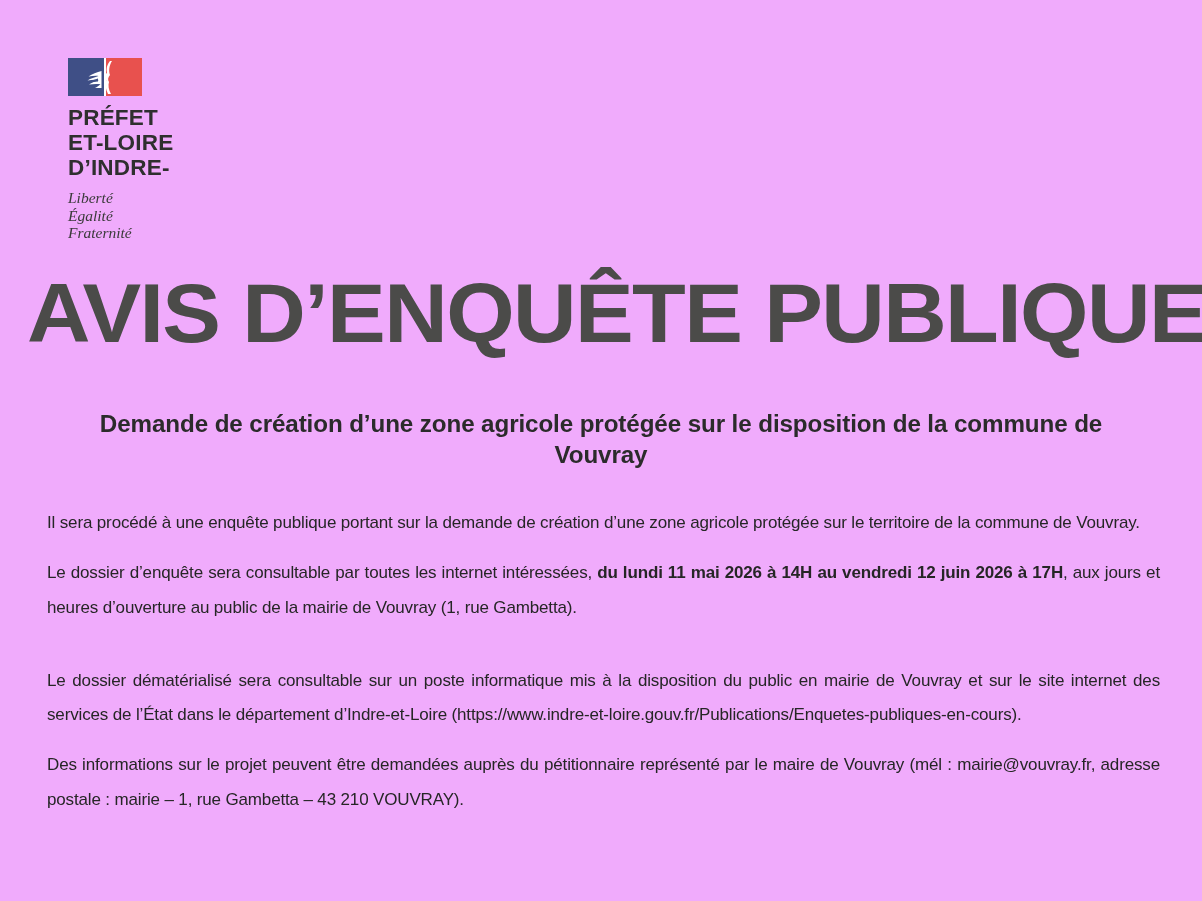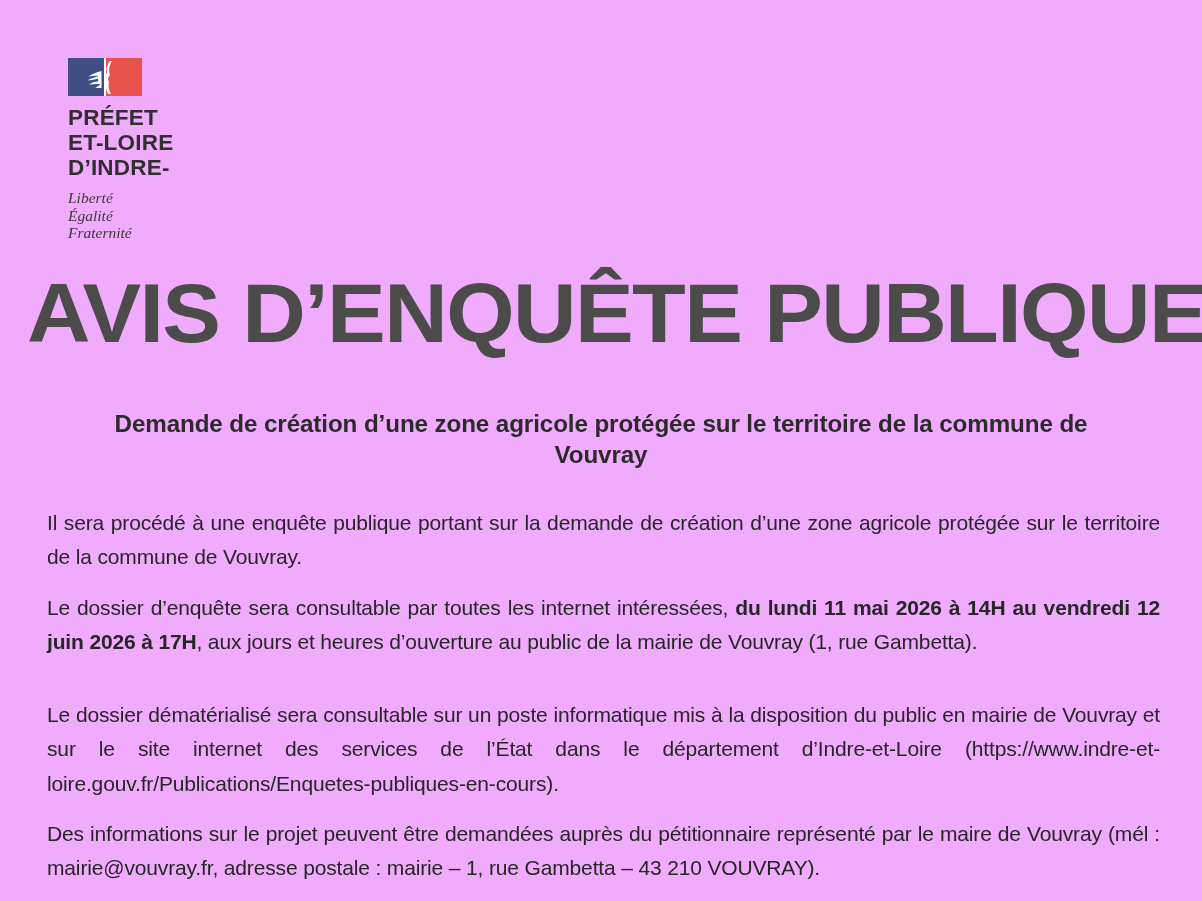--- a/index.html
+++ b/index.html
@@ -92,21 +92,21 @@
   .body-block {
     position: absolute;
     left: 47px;
     top: 506px;
     width: 1113px;
   }
   .para {
     text-align: justify;
     text-justify: inter-word;
     font-family: "Liberation Sans", sans-serif;
-    font-size: 21px;
+    font-size: 17px;
     line-height: 34.3px;
     letter-spacing: -0.15px;
     color: #262626;
     margin: 0 0 16px 0;
   }
   .para:last-child { margin-bottom: 0; }
   .para b { font-weight: 700; }
   .nowrapurl { white-space: normal; word-break: break-word; margin-top: 39px; }
 </style>
 </head>
@@ -133,21 +133,21 @@
 
     <div class="motto">
       <div>Liberté</div>
       <div>Égalité</div>
       <div>Fraternité</div>
     </div>
   </div>
 
   <div class="avis-title">AVIS D’ENQUÊTE PUBLIQUE</div>
 
-  <div class="subtitle">Demande de création d’une zone agricole protégée sur le territoire de la commune de Vouvray</div>
+  <div class="subtitle">Demande de création d’une zone agricole protégée sur le disposition de la commune de Vouvray</div>
 
   <div class="body-block">
 
     <p class="para">Il sera procédé à une enquête publique portant sur la demande de création d’une zone agricole protégée sur le territoire de la commune de Vouvray.</p>
 
     <p class="para"><span>Le dossier d’enquête sera consultable par toutes les internet intéressées, </span><b>du lundi 11 mai 2026 à 14H au vendredi 12 juin 2026 à 17H</b><span>, aux jours et heures d’ouverture au public de la mairie de Vouvray (1, rue Gambetta).</span></p>
 
     <p class="para nowrapurl">Le dossier dématérialisé sera consultable sur un poste informatique mis à la disposition du public en mairie de Vouvray et sur le site internet des services de l’État dans le département d’Indre-et-Loire (https://www.indre-et-loire.gouv.fr/Publications/Enquetes-publiques-en-cours).</p>
 
     <p class="para">Des informations sur le projet peuvent être demandées auprès du pétitionnaire représenté par le maire de Vouvray (mél : mairie@vouvray.fr, adresse postale : mairie – 1, rue Gambetta – 43 210 VOUVRAY).</p>

